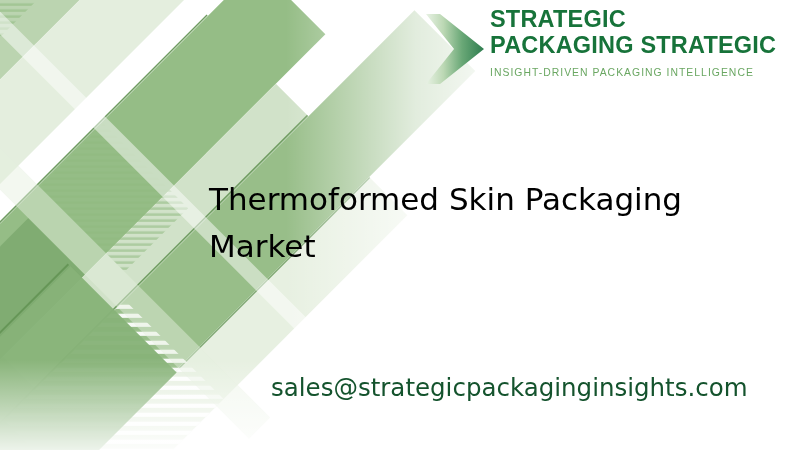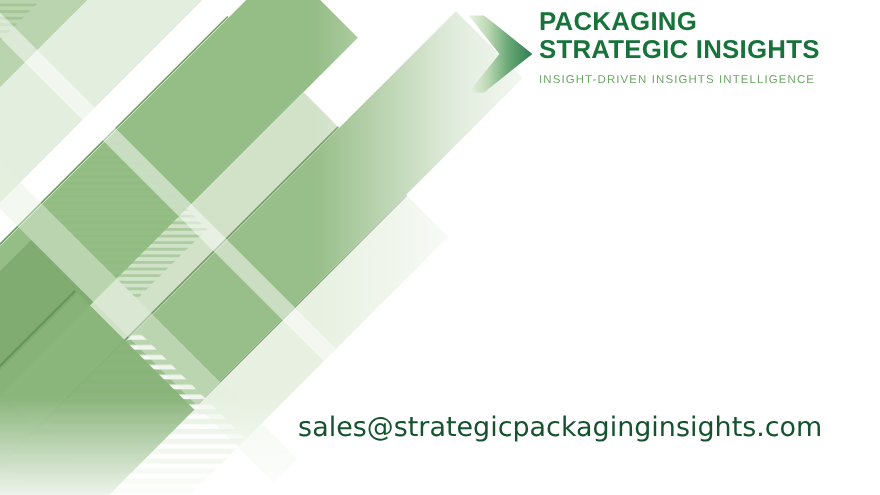--- a/index.html
+++ b/index.html
@@ -192,22 +192,23 @@
             <stop offset="0.30" stop-color="#bcd8b4"></stop>
             <stop offset="0.62" stop-color="#6aa877"></stop>
             <stop offset="1" stop-color="#2e7d4f"></stop>
           </linearGradient>
         </defs>
         <path d="M2 2 L16 2 L60 37 L16 72 L2 72 L30 37 Z" fill="url(#chevGrad)"></path>
       </svg>
     </div>
 
     <div id="logo-wordmark">
-      <div class="logo-line">PACKAGING</div>
-      <div class="logo-line">STRATEGIC INSIGHTS</div>
-      <div id="logo-tagline">INSIGHT-DRIVEN INSIGHTS INTELLIGENCE</div>
+      <div class="logo-line">STRATEGIC</div>
+      <div class="logo-line">PACKAGING STRATEGIC</div>
+      <div id="logo-tagline">INSIGHT-DRIVEN PACKAGING INTELLIGENCE</div>
     </div>
   </div>
 
+  <div id="headline">Thermoformed Skin Packaging Market</div>
 
   <div id="contact-email">sales@strategicpackaginginsights.com</div>
 
 </div>
 
 </body></html>

